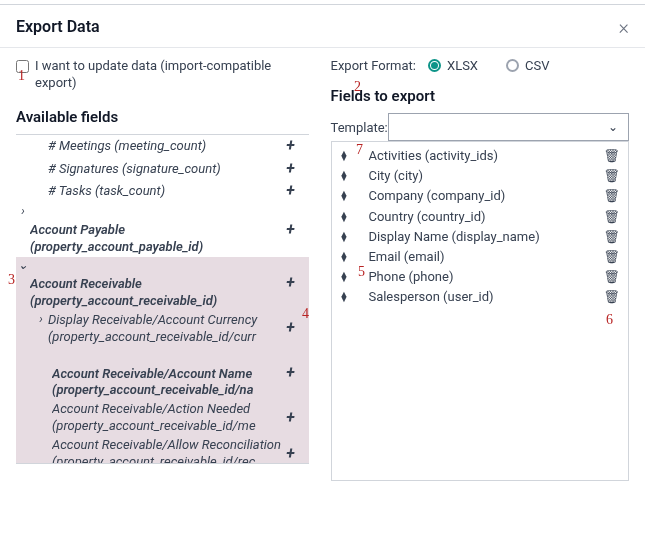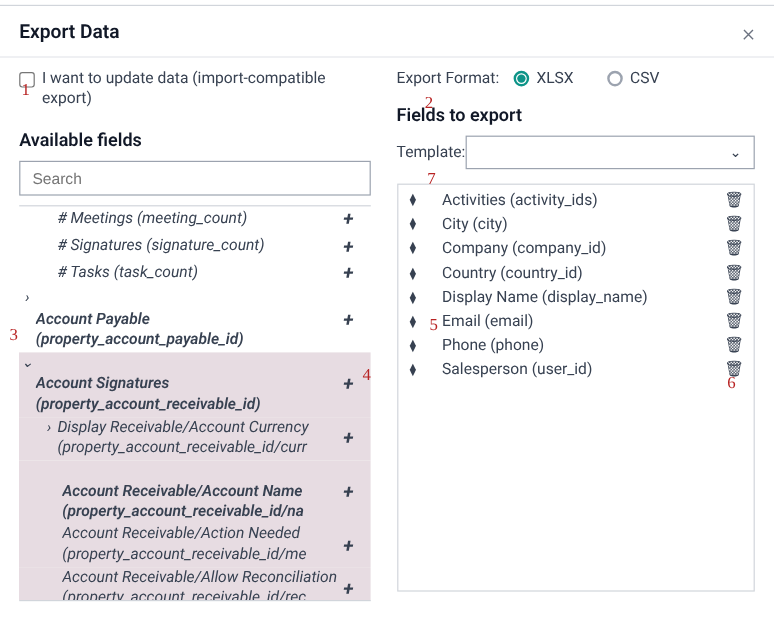--- a/index.html
+++ b/index.html
@@ -38,21 +38,21 @@
     .highlight { background: #e7dce2; }
 
     .right-top-row { display: flex; align-items: flex-end; gap: 12px; margin-bottom: 14px; }
     .ef-label { font-weight: 400; }
     .radio-group { display: flex; align-items: center; gap: 28px; }
     .radio-opt { display: inline-flex; align-items: center; gap: 6px; }
     .radio-circle { width: 13px; height: 13px; border-radius: 50%; border: 2px solid #9ca3af; display: inline-flex; align-items: center; justify-content: center; }
     .radio-circle.sel { border-color: #0d9488; }
     .radio-circle.sel::after { content:''; width:7px; height:7px; border-radius:50%; background:#0d9488; }
 
-    .template-row { display: flex; align-items: center; gap: 0; margin-bottom: 12px; }
+    .template-row { display: flex; align-items: center; gap: 0; }
     .template-select { flex: 1; border: 1px solid #9ca3af; height: 28px; display: flex; align-items: center; justify-content: flex-end; padding: 0 10px; cursor: pointer; }
     .template-select .chev-down { font-size: 12px; }
 
     .export-list { border: 1px solid #d1d5db; height: 340px; overflow-y: auto; padding: 4px 8px; }
     .export-item { display: flex; align-items: center; justify-content: space-between; padding: 1px 0; line-height: 1.4; }
     .export-item .left-part { display: flex; align-items: center; gap: 20px; }
     .sort-icon { font-size: 13px; color: #374151; cursor: grab; display:inline-flex; flex-direction: column; line-height: 5px; font-size:9px; }
     .sort-icon::before { content:'▲'; }
     .sort-icon::after { content:'▼'; }
     .trash { font-size: 13px; color: #374151; cursor: pointer; }
@@ -72,21 +72,20 @@
 <div class="content">
 
   <div class="left">
     <div class="checkbox-row">
       <input type="checkbox" style="">
       <label>I want to update data (import-compatible export)</label>
     </div>
 
     <div class="section-title">Available fields</div>
 
-    <input class="search-input" type="text" placeholder="Search" style="">
 
     <div class="tree-wrap">
       <div class="tree" id="tree">
           <div class="tree-item">
             <div class="row-left indent-1">
               <span class="chev"></span>
               <span class="txt"># Meetings (meeting_count)</span>
             </div>
             <span class="add">+</span>
           </div>
@@ -107,21 +106,21 @@
           <div class="tree-item bold">
             <div class="row-left indent-0">
               <span class="chev">›</span>
               <span class="txt">Account Payable (property_account_payable_id)</span>
             </div>
             <span class="add">+</span>
           </div>
           <div class="tree-item bold highlight">
             <div class="row-left indent-0">
               <span class="chev">⌄</span>
-              <span class="txt">Account Signatures (property_account_receivable_id)</span>
+              <span class="txt">Account Receivable (property_account_receivable_id)</span>
             </div>
             <span class="add">+</span>
           </div>
           <div class="tree-item highlight">
             <div class="row-left indent-1">
               <span class="chev">›</span>
               <span class="txt">Display Receivable/Account Currency (property_account_receivable_id/curr</span>
             </div>
             <span class="add">+</span>
           </div>

